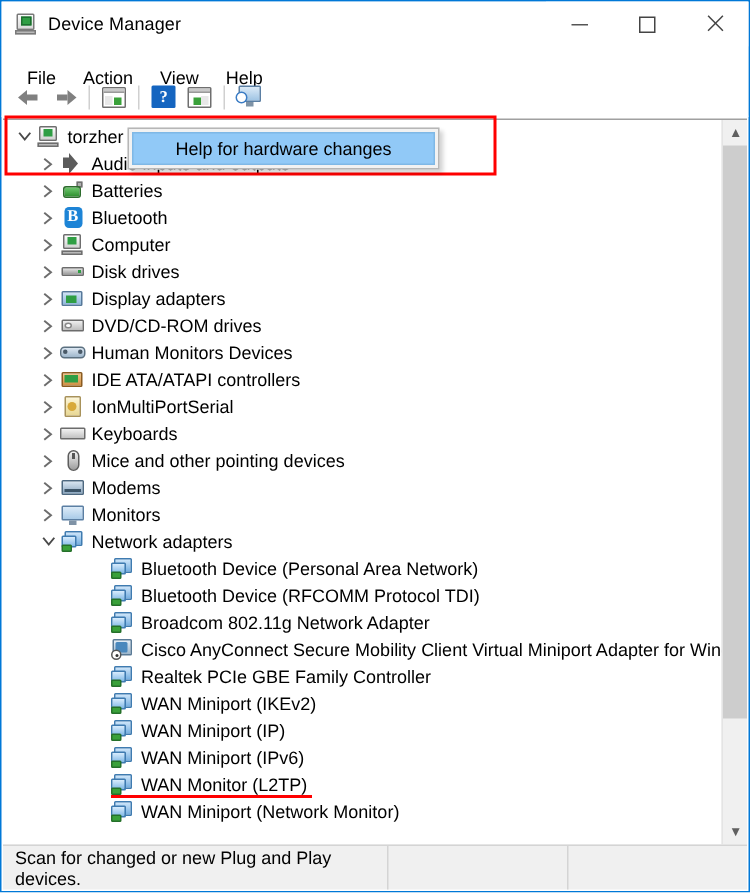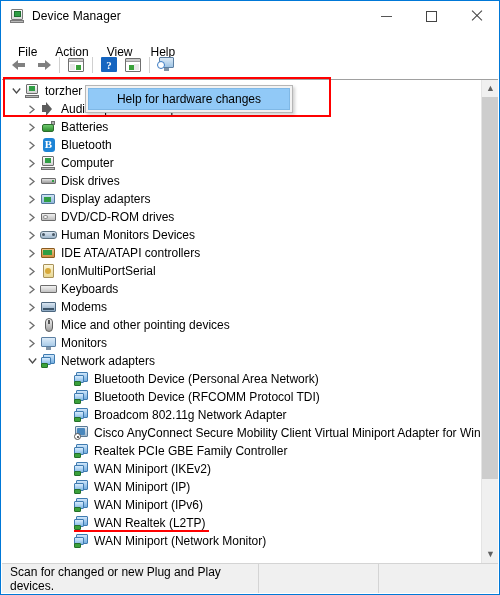--- a/index.html
+++ b/index.html
@@ -651,40 +651,40 @@
           </span>
           <span class="row-label">Keyboards</span>
         </div>
         <div class="row lvl1">
           <span class="chev">
             <svg width="8" height="9" viewBox="0 0 8 9">
               <path d="M1.5 0.8 L6 4.5 L1.5 8.2" fill="none" stroke="#6d6d6d" stroke-width="1.3"></path>
             </svg>
           </span>
           <span class="row-icon">
+            <div class="ic icon-mouse">
+              <div class="m"></div>
+              <div class="w"></div>
+            </div>
+          </span>
+          <span class="row-label">Mice and other pointing devices</span>
+        </div>
+        <div class="row lvl1">
+          <span class="chev">
+            <svg width="8" height="9" viewBox="0 0 8 9">
+              <path d="M1.5 0.8 L6 4.5 L1.5 8.2" fill="none" stroke="#6d6d6d" stroke-width="1.3"></path>
+            </svg>
+          </span>
+          <span class="row-icon">
             <div class="ic icon-modem">
               <div class="bx"></div>
               <div class="ln"></div>
             </div>
           </span>
           <span class="row-label">Modems</span>
-        </div>
-        <div class="row lvl1">
-          <span class="chev">
-            <svg width="8" height="9" viewBox="0 0 8 9">
-              <path d="M1.5 0.8 L6 4.5 L1.5 8.2" fill="none" stroke="#6d6d6d" stroke-width="1.3"></path>
-            </svg>
-          </span>
-          <span class="row-icon">
-            <div class="ic icon-mouse">
-              <div class="m"></div>
-              <div class="w"></div>
-            </div>
-          </span>
-          <span class="row-label">Mice and other pointing devices</span>
         </div>
         <div class="row lvl1">
           <span class="chev">
             <svg width="8" height="9" viewBox="0 0 8 9">
               <path d="M1.5 0.8 L6 4.5 L1.5 8.2" fill="none" stroke="#6d6d6d" stroke-width="1.3"></path>
             </svg>
           </span>
           <span class="row-icon">
             <div class="ic icon-mon">
               <div class="scr"></div>
@@ -799,21 +799,21 @@
         </div>
         <div class="row lvl2">
           <span class="chev empty"></span>
           <span class="row-icon">
             <div class="ic icon-net">
               <div class="card"></div>
               <div class="card2"></div>
               <div class="plug"></div>
             </div>
           </span>
-          <span class="row-label underlined">WAN Realtek (L2TP)</span>
+          <span class="row-label underlined">WAN Monitor (L2TP)</span>
         </div>
         <div class="row lvl2">
           <span class="chev empty"></span>
           <span class="row-icon">
             <div class="ic icon-net">
               <div class="card"></div>
               <div class="card2"></div>
               <div class="plug"></div>
             </div>
           </span>

